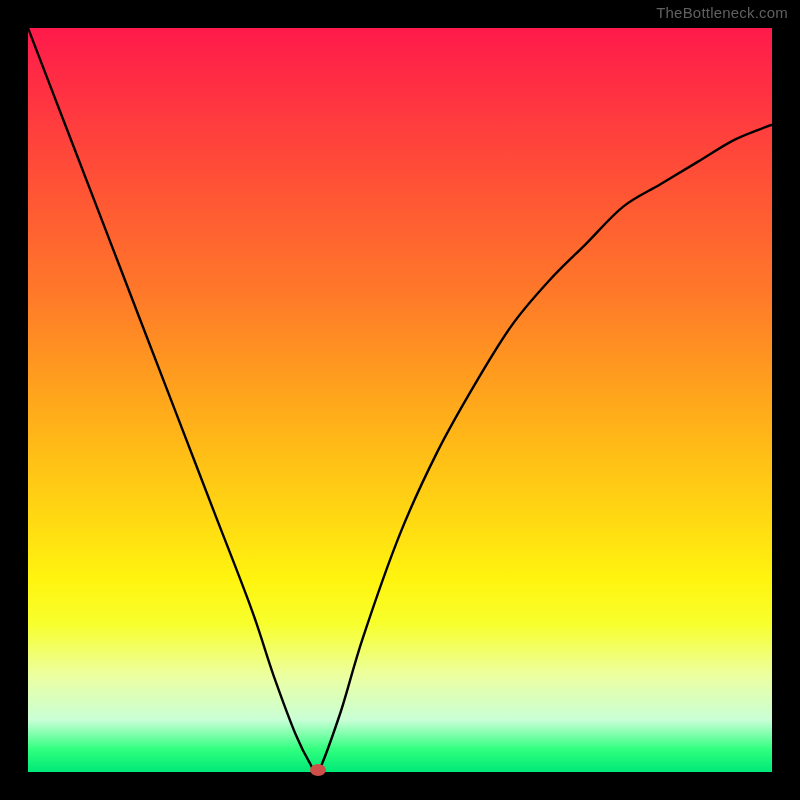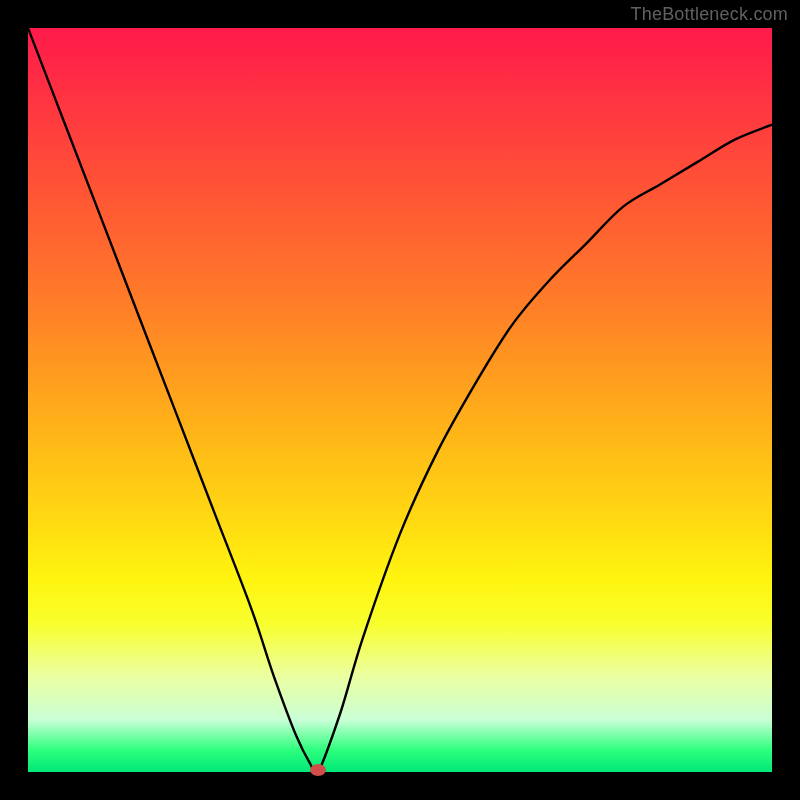--- a/index.html
+++ b/index.html
@@ -38,21 +38,21 @@
       #c9ffd6 93%,
       #2fff7e 97%,
       #00e877 100%
     );
   }
   .watermark {
     position: absolute;
     top: 4px;
     right: 12px;
     color: #606060;
-    font-size: 18px;
+    font-size: 15px;
     letter-spacing: 0.2px;
     font-weight: 500;
     user-select: none;
   }
   svg.curve {
     position: absolute;
     left: 0;
     top: 0;
     width: 744px;
     height: 744px;

